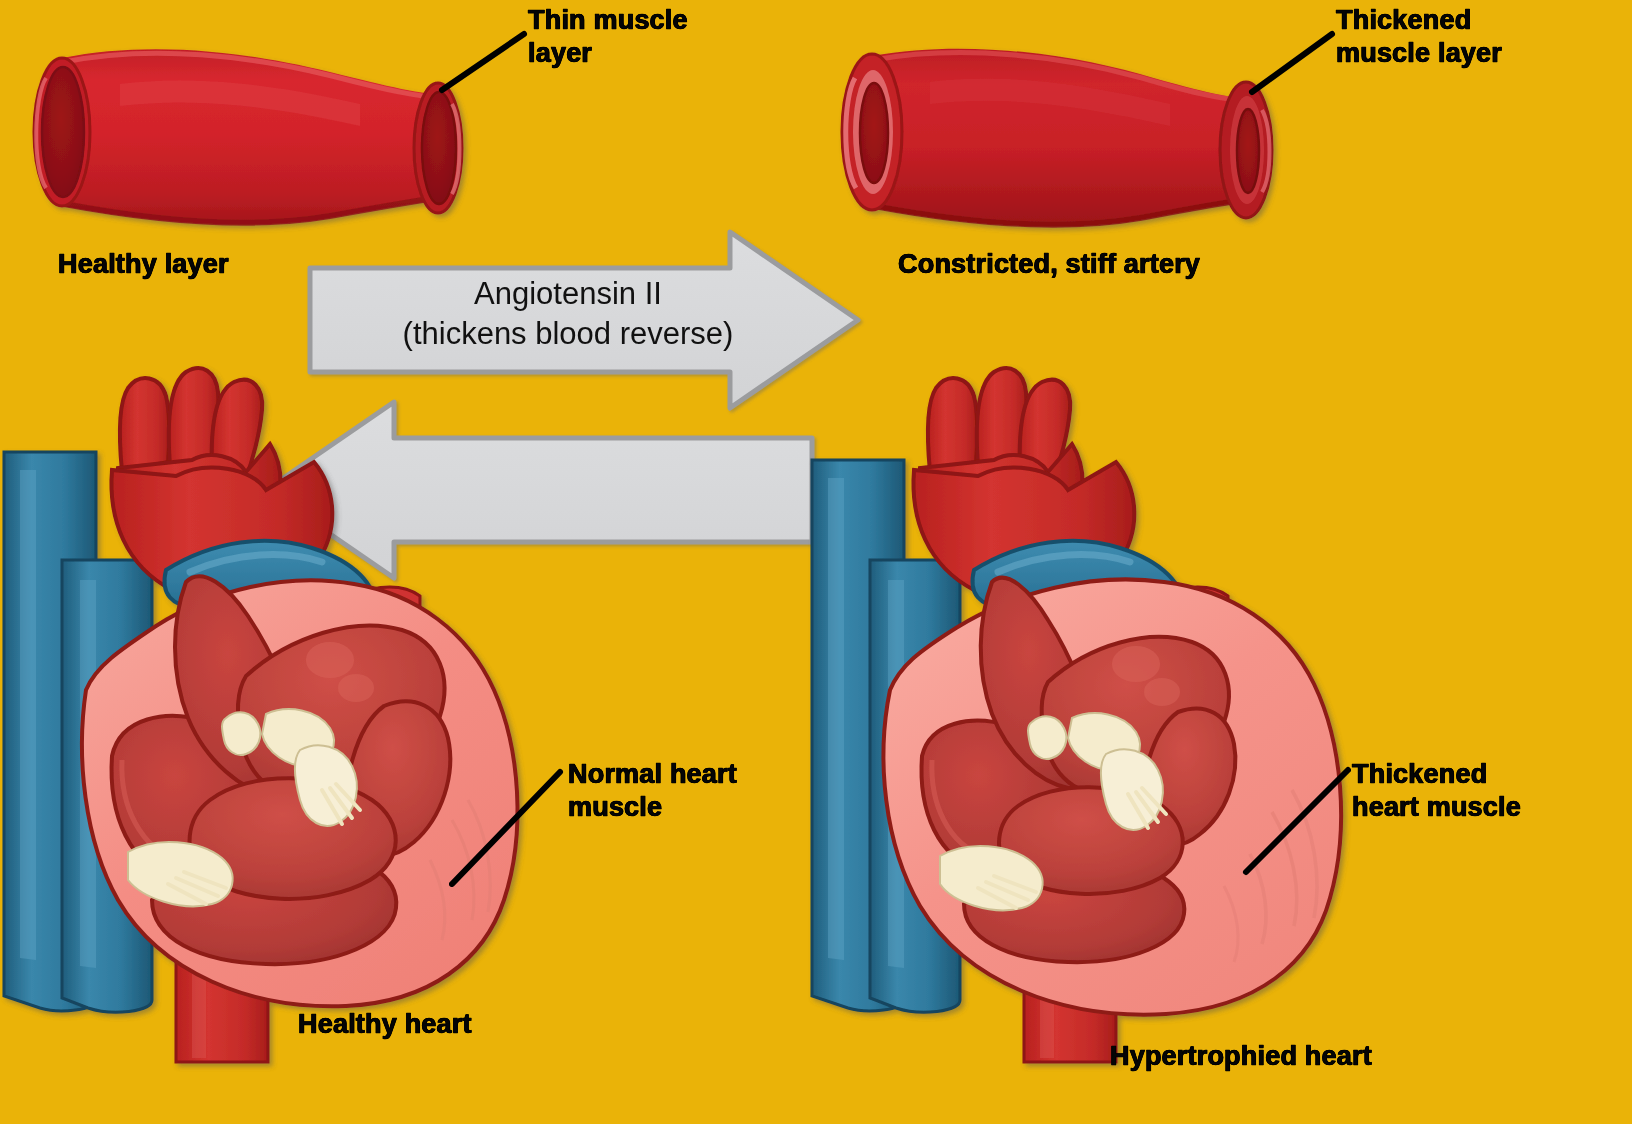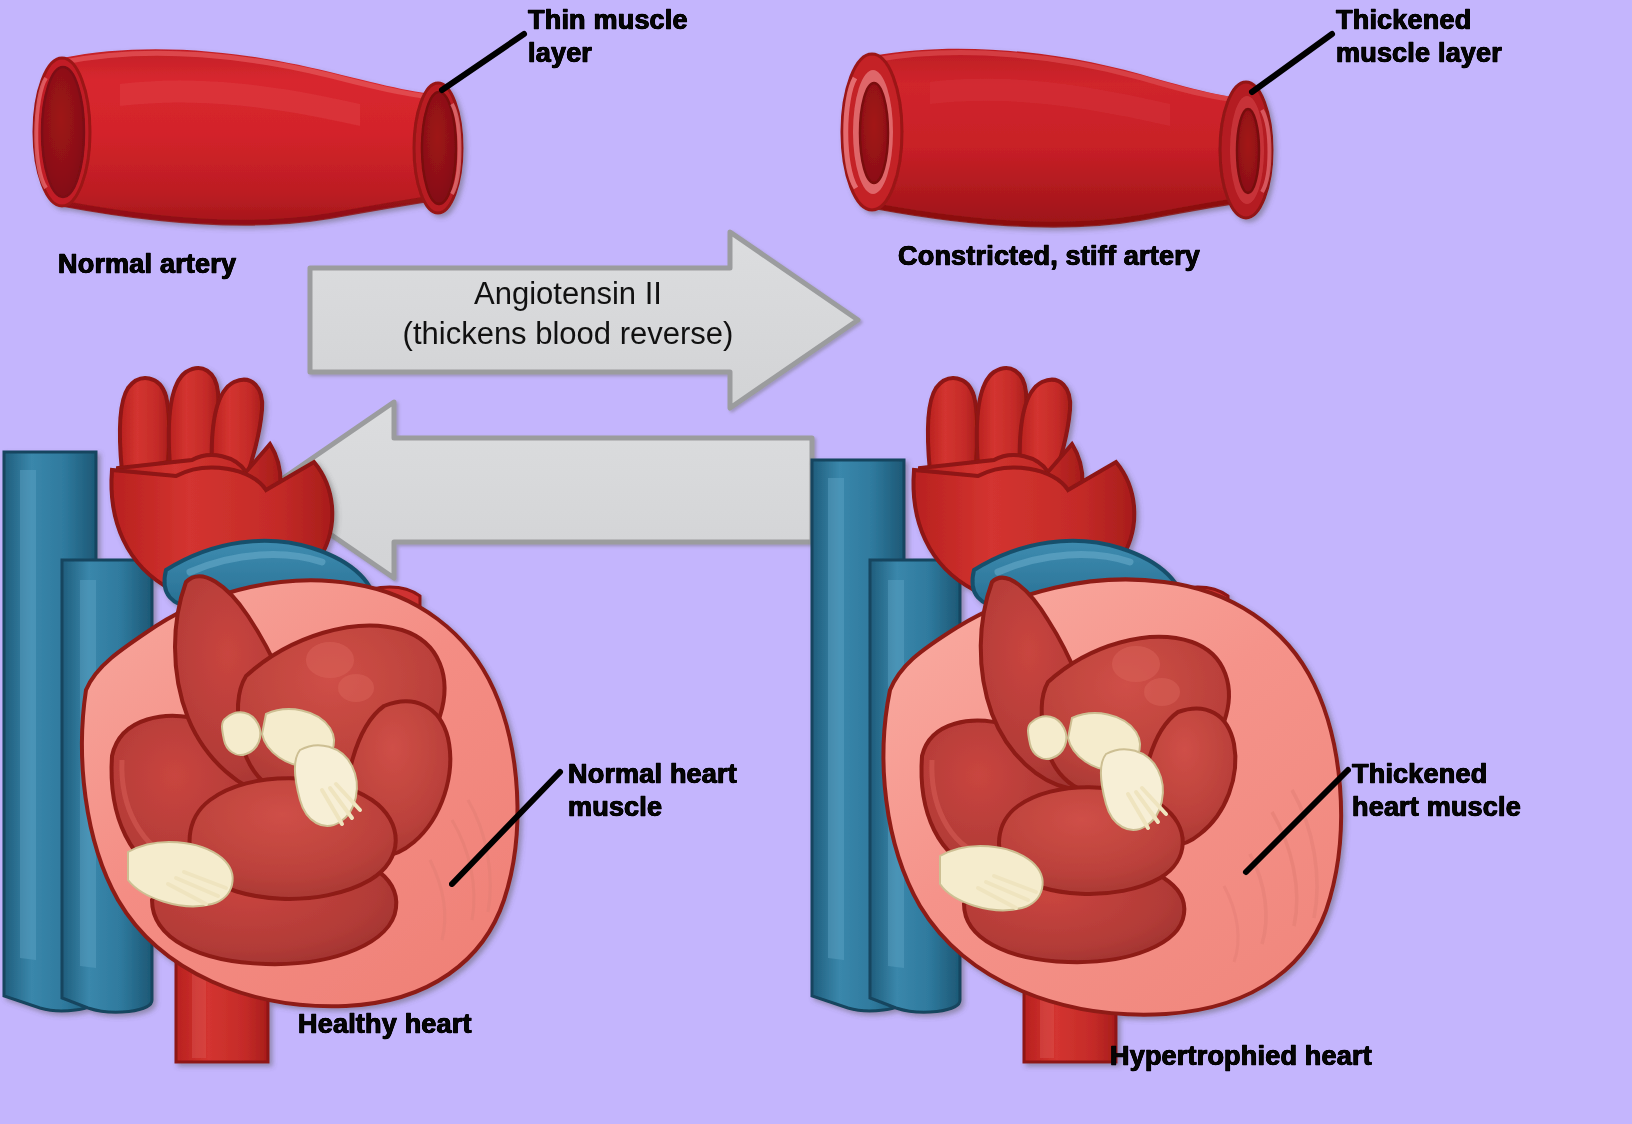--- a/index.html
+++ b/index.html
@@ -7,21 +7,21 @@
     width: 1632px;
     height: 1124px;
     background: #ffffff;
     font-family: "Liberation Sans", sans-serif;
     overflow: hidden;
   }
   #stage {
     position: relative;
     width: 1632px;
     height: 1124px;
-    background: #c4b5fd;
+    background: #eab308;
   }
 
   
   .label {
     position: absolute;
     font-family: "Liberation Sans", sans-serif;
     font-weight: bold;
     font-size: 27px;
     line-height: 1.22;
     color: #000000;
@@ -31,21 +31,21 @@
     -webkit-text-stroke: 0.6px #000;
   }
   .label.redacted {
     color: #050505;
     text-shadow: 0 0 0.6px #000, 0.5px 0 0 #000, -0.5px 0 0 #000;
   }
 
   #lbl-thin-muscle      { left: 528px;  top: 4px;   }
   #lbl-thick-muscle     { left: 1336px; top: 4px;   }
   #lbl-healthy-artery   { left: 58px;   top: 248px; }
-  #lbl-constricted      { left: 898px;  top: 240px; }
+  #lbl-constricted      { left: 898px;  top: 248px; }
   #lbl-normal-muscle    { left: 568px;  top: 758px; }
   #lbl-thickened-muscle { left: 1352px; top: 758px; }
   #lbl-healthy-heart    { left: 298px;  top: 1008px;}
   #lbl-hypertrophied    { left: 1110px; top: 1008px; margin-top: 32px;}
 
   
   .arrow-text {
     position: absolute;
     text-align: center;
     font-family: "Liberation Sans", sans-serif;
@@ -357,21 +357,21 @@
     <line x1="452" y1="884" x2="560" y2="772" stroke="#000" stroke-width="6" stroke-linecap="round"></line>
     <line x1="1246" y1="872" x2="1348" y2="770" stroke="#000" stroke-width="6" stroke-linecap="round"></line>
   </svg>
 
   <div class="label redacted" id="lbl-thin-muscle">Thin muscle
 layer</div>
 
   <div class="label redacted" id="lbl-thick-muscle">Thickened
 muscle layer</div>
 
-  <div class="label redacted" id="lbl-healthy-artery">Normal artery</div>
+  <div class="label redacted" id="lbl-healthy-artery">Healthy layer</div>
 
   <div class="label redacted" id="lbl-constricted">Constricted, stiff artery</div>
 
   <div class="label redacted" id="lbl-normal-muscle">Normal heart
 muscle</div>
 
   <div class="label redacted" id="lbl-thickened-muscle">Thickened
 heart muscle</div>
 
   <div class="label redacted" id="lbl-healthy-heart">Healthy heart</div>

